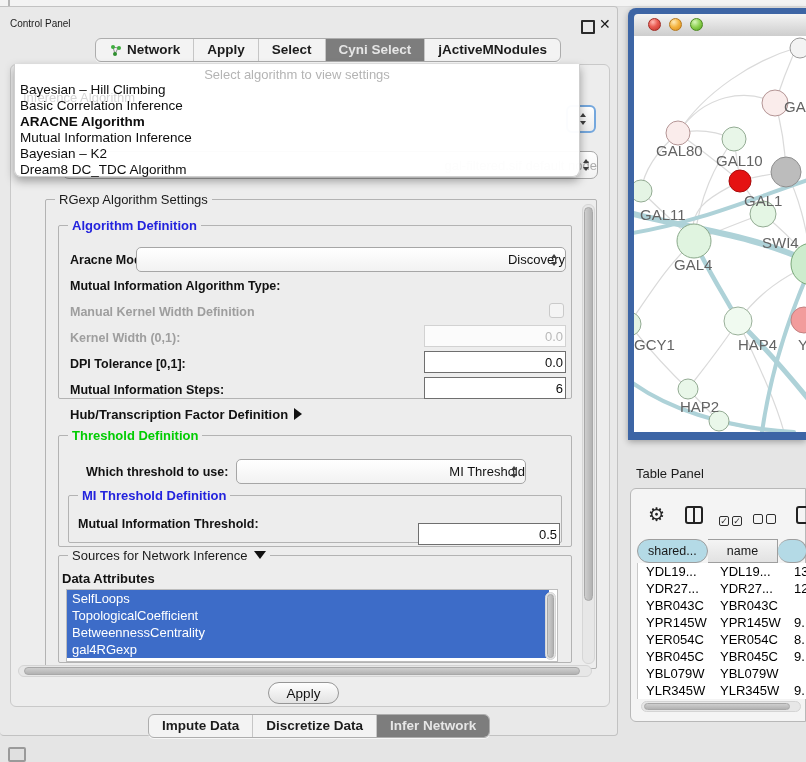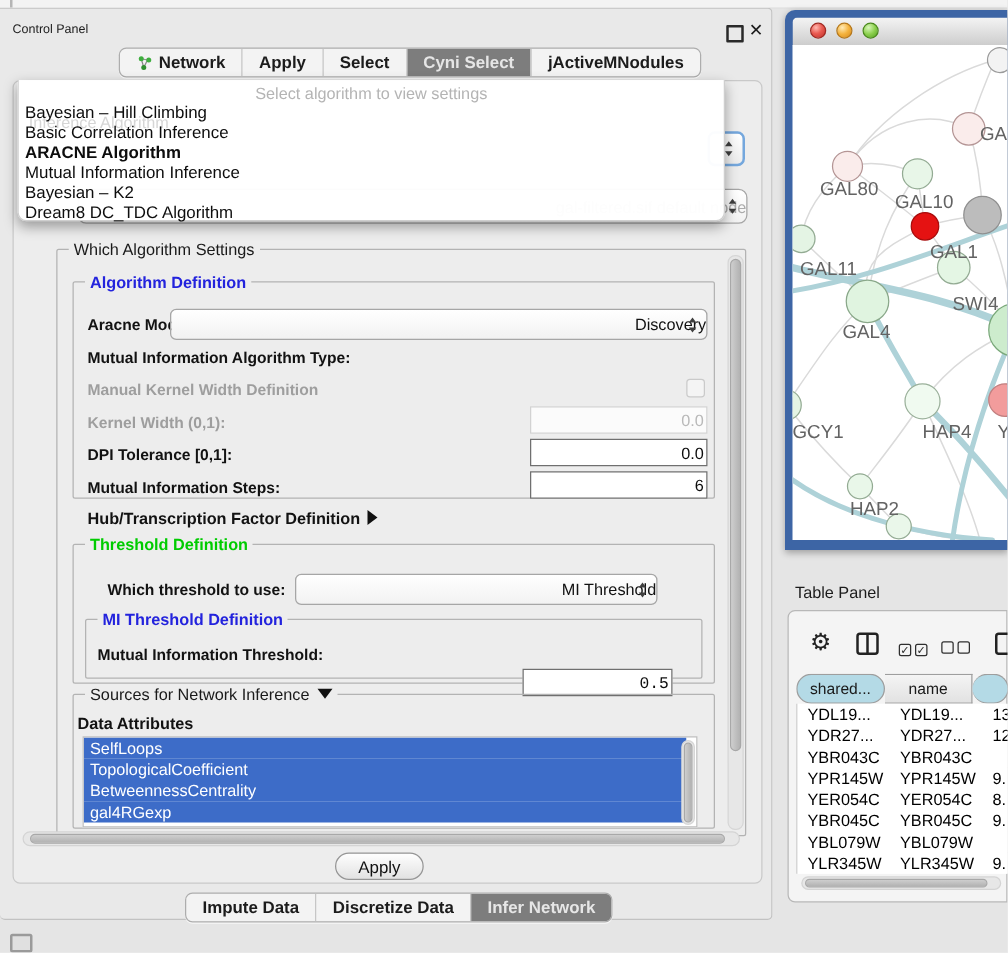--- a/index.html
+++ b/index.html
@@ -140,21 +140,21 @@
     <div class="abs popup-hint">Select algorithm to view settings</div>
     <div class="abs pitem" style="top:18px;">Bayesian – Hill Climbing</div>
     <div class="abs pitem" style="top:34px;">Basic Correlation Inference</div>
     <div class="abs pitem bold" style="top:50px;">ARACNE Algorithm</div>
     <div class="abs pitem" style="top:66px;">Mutual Information Inference</div>
     <div class="abs pitem" style="top:82px;">Bayesian – K2</div>
     <div class="abs pitem" style="top:98px;">Dream8 DC_TDC Algorithm</div>
   </div>
 
   <div class="abs grp" style="left:45px;top:192px;width:552px;height:470px;">
-    <span class="legend">Which Algorithm Settings</span>
+    <span class="legend">RGexp Algorithm Settings</span>
 
     <div class="abs vscroll" style="left:536px;top:4px;width:13px;height:460px;">
       <div class="abs vthumb" style="left:1px;top:2px;width:9px;height:394px;"></div>
     </div>
   </div>
 
   <div class="abs grp" style="left:58px;top:218px;width:514px;height:174px;">
     <span class="legend blue">Algorithm Definition</span>
   </div>
   <div class="abs lbl" style="left:70px;top:246px;">Aracne Mode:</div>
@@ -181,21 +181,21 @@
   </div>
   <div class="abs lbl" style="left:86px;top:458px;">Which threshold to use:</div>
   <div class="abs combo" style="left:236px;top:452px;width:290px;height:25px;">
     <span>MI Threshold</span>
     <span class="spin"></span>
   </div>
   <div class="abs grp" style="left:68px;top:488px;width:494px;height:48px;">
     <span class="legend blue">MI Threshold Definition</span>
   </div>
   <div class="abs lbl" style="left:78px;top:510px;">Mutual Information Threshold:</div>
-  <div class="abs tf" style="left:418px;top:528px;width:120px;height:22px;font-family:Liberation Mono, monospace;">0.5</div>
+  <div class="abs tf" style="left:418px;top:516px;width:142px;height:22px;">0.5</div>
 
   <div class="abs grp" style="left:58px;top:548px;width:514px;height:108px;">
     <span class="legend"><span>Sources for Network Inference</span><span class="arrow-down"></span></span>
   </div>
   <div class="abs lbl" style="left:62px;top:564px;font-size:13px;">Data Attributes</div>
   <div class="abs listbox" style="left:66px;top:582px;width:492px;height:73px;">
     <div class="litem">SelfLoops</div>
     <div class="litem">TopologicalCoefficient</div>
     <div class="litem">BetweennessCentrality</div>
     <div class="litem">gal4RGexp</div>

